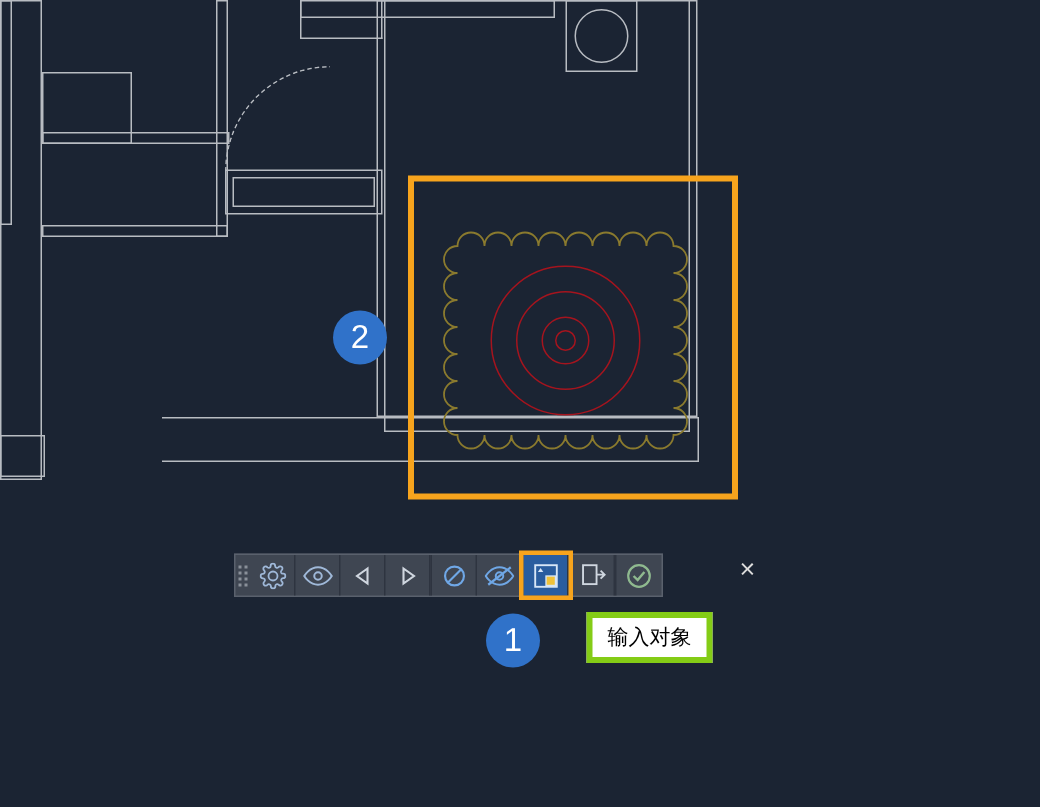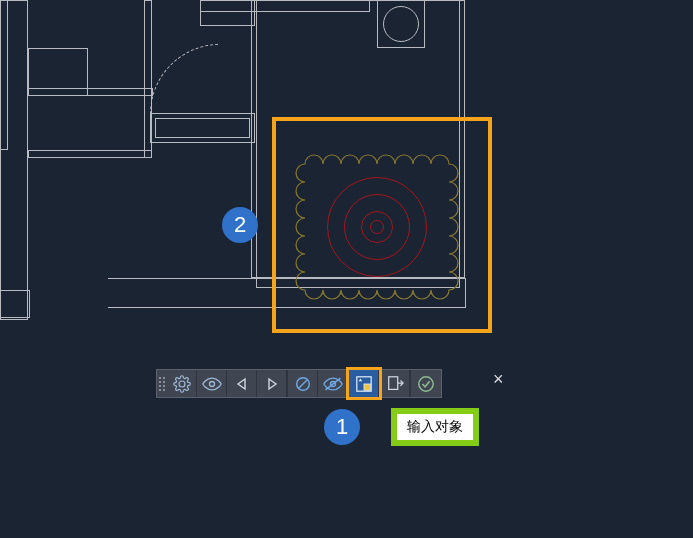--- a/index.html
+++ b/index.html
@@ -113,21 +113,21 @@
     }
 
     .tooltip {
       position: absolute;
       left: 391px;
       top: 408px;
       background: #fff;
       color: #000;
       font-size: 14px;
       padding: 4px 10px 4px 10px;
-      border: 6px solid #84cc16;
+      border: 4px solid #84cc16;
       white-space: nowrap;
     }
 
     .close-x {
       position: absolute;
       left: 493px;
       top: 370px;
       color: #ddd;
       font-size: 18px;
       line-height: 1;

